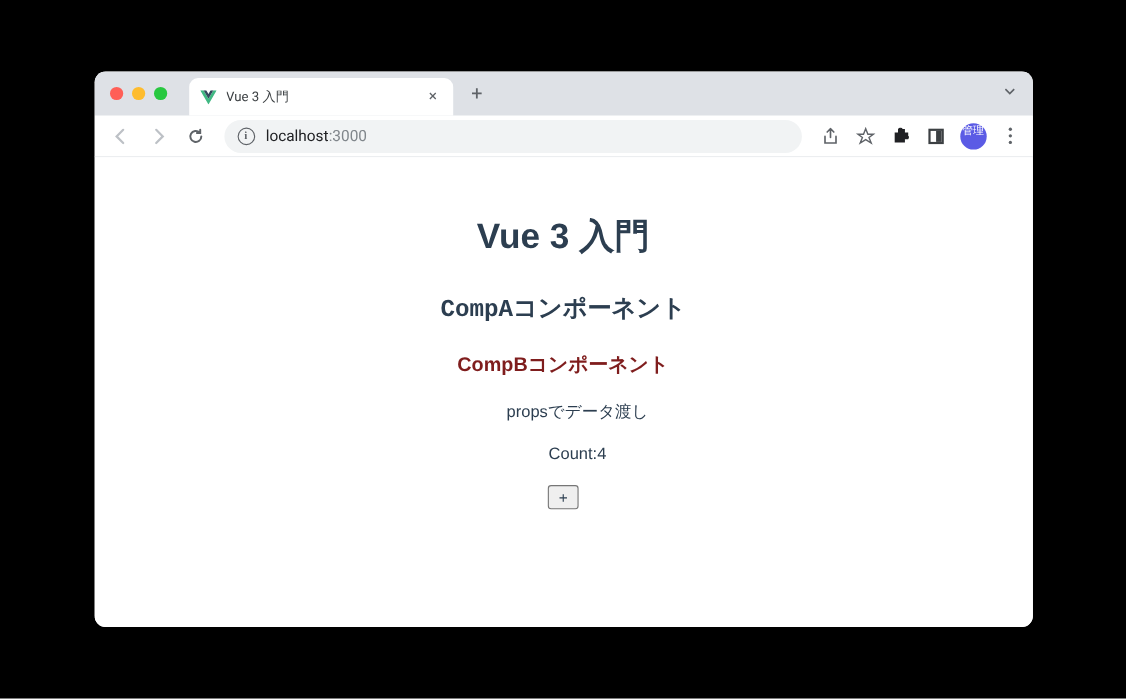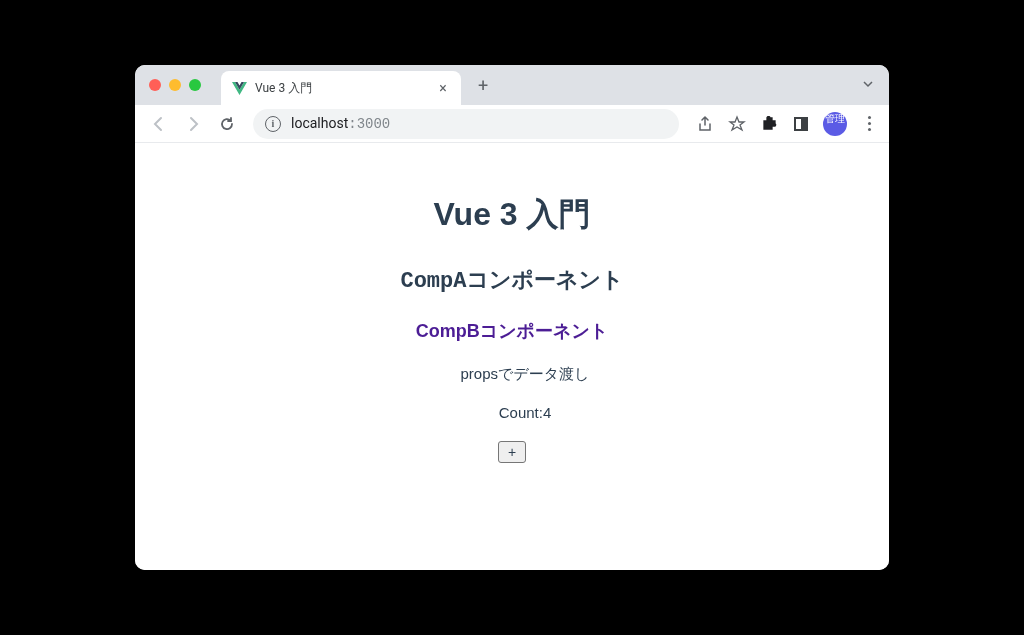--- a/index.html
+++ b/index.html
@@ -6,21 +6,21 @@
     body {
       background: #000;
       width: 1024px;
       height: 635px;
       font-family: -apple-system, BlinkMacSystemFont, "Segoe UI", Roboto, sans-serif;
       display: flex;
       align-items: center;
       justify-content: center;
     }
     .browser-window {
-      width: 754px;
+      width: 853px;
       height: 505px;
       background: #fff;
       border-radius: 10px;
       overflow: hidden;
       box-shadow: 0 20px 60px rgba(0,0,0,0.5);
       display: flex;
       flex-direction: column;
     }
     .tab-bar {
       background: #dee1e6;
@@ -133,21 +133,21 @@
       justify-content: center;
       font-size: 10px;
       font-weight: bold;
       color: #5f6368;
       font-family: serif;
     }
     .url-text {
       font-size: 14px;
       color: #202124;
     }
-    .url-text .muted { color: #80868b; font-family: Liberation Mono, monospace; }
+    .url-text .muted { color: #80868b; }
     .toolbar-right {
       display: flex;
       align-items: center;
       gap: 12px;
       margin-left: 4px;
     }
     .toolbar-icon {
       color: #5f6368;
       cursor: pointer;
       width: 20px;
@@ -197,21 +197,21 @@
       font-size: 22px;
       font-weight: 700;
       margin-bottom: 24px;
       color: #2c3e50;
       font-family: Liberation Mono, monospace;
     }
     .content h3 {
       font-size: 18px;
       font-weight: 700;
       margin-bottom: 22px;
-      color: #4c1d95;
+      color: #7f1d1d;
     }
     .content p {
       font-size: 15px;
       margin-bottom: 20px;
       color: #2c3e50;
       padding-left: 26px;
     }
     .plus-button {
       border: 1px solid #767676;
       background: #efefef;

